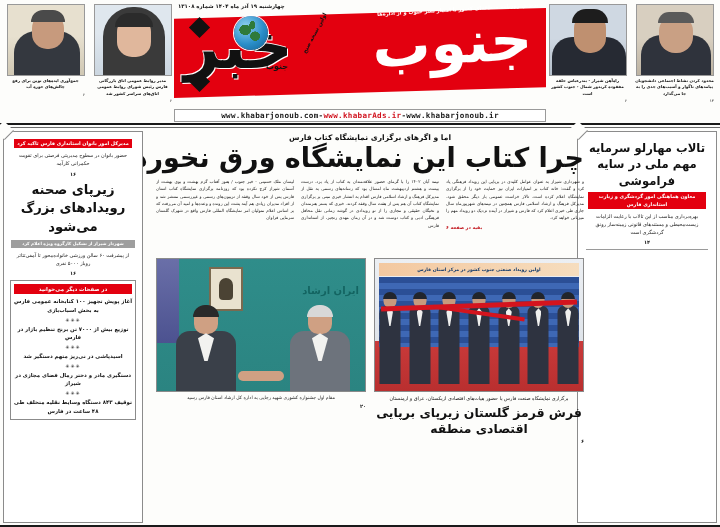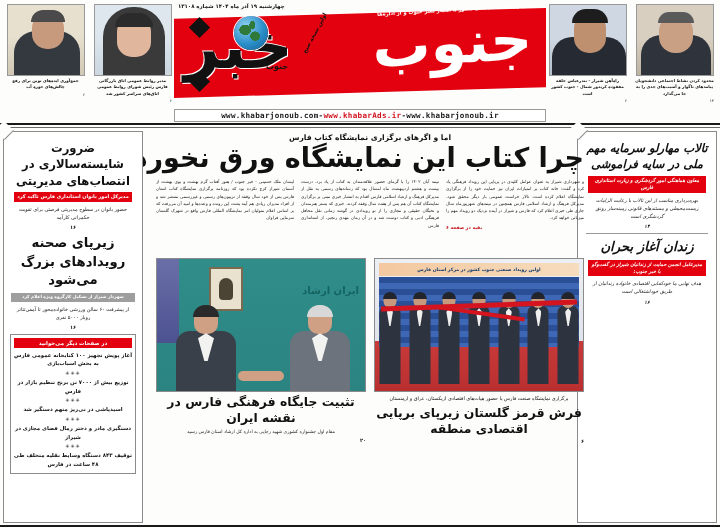--- a/index.html
+++ b/index.html
@@ -48,21 +48,21 @@
   .u-dark{color:#1a1a1a;}
 
   .rule-black{position:absolute;top:123px;left:0;width:720px;height:2px;background:#1a1a1a;}
   .rule-thin{position:absolute;top:127px;left:0;width:720px;height:1px;background:#6a6a6a;}
 
   
   .cols{position:absolute;top:131px;left:0;width:720px;height:396px;}
 
   .side{position:absolute;top:0;width:140px;height:392px;border:1px solid #8b8b8b;background:#fff;box-sizing:border-box;padding:5px 6px;}
   .side.left{left:3px;}
-  .side.right{right:3px;font-style:italic;}
+  .side.right{right:3px;}
   .side:before{content:"";position:absolute;top:-1px;left:-1px;width:13px;height:13px;background:#fdfdfb;border-right:1px solid #8b8b8b;transform:rotate(45deg) translate(-9px,-1px);}
 
   .s-head{font-size:11.6px;font-weight:bold;line-height:1.42;text-align:center;color:#111;margin:3px 0 3px;}
   .s-head.big{font-size:13.2px;}
   .s-redbar{background:#e3000f;color:#fff;font-size:4.9px;font-weight:bold;text-align:center;line-height:1.5;padding:1px 2px;margin:2px 4px;}
   .s-greybar{background:#9e9e9e;color:#fff;font-size:4.3px;font-weight:bold;text-align:center;line-height:1.5;padding:1px 2px;margin:2px 1px;}
   .s-deck{font-size:5px;line-height:1.62;text-align:center;color:#222;margin:3px 2px;}
   .s-pg{font-size:5px;text-align:center;color:#111;margin:2px 0 4px;font-weight:bold;}
   .s-divider{height:1px;background:#9a9a9a;margin:4px 2px;}
   .s-box{border:1px solid #8b8b8b;margin:4px 0 0;padding:3px 3px 4px;}
@@ -198,26 +198,20 @@
   <div class="cols">
 
     <div class="side right">
       <div>
         <div class="s-head">تالاب مهارلو سرمایه مهم ملی در سایه فراموشی</div>
         <div class="s-redbar">معاون هماهنگی امور گردشگری و زیارت استانداری فارس</div>
         <div class="s-deck">بهره‌برداری مناسب از این تالاب با رعایت الزامات زیست‌محیطی و مستندهای قانونی زمینه‌ساز رونق گردشگری است</div>
         <div class="s-pg">۱۴</div>
       </div>
       <div class="s-divider"></div>
-      <div>
-        <div class="s-head big">زندان آغاز بحران</div>
-        <div class="s-redbar">مدیرعامل انجمن حمایت از زندانیان شیراز در گفت‌وگو با خبر جنوب:</div>
-        <div class="s-deck">هدف نهایی ما خودکفایی اقتصادی خانواده زندانیان از طریق خوداشتغالی است</div>
-        <div class="s-pg">۱۶</div>
-      </div>
     </div>
 
     <div class="center">
       <div class="kicker">اما و اگرهای برگزاری نمایشگاه کتاب فارس</div>
       <div class="mainhead">چرا کتاب این نمایشگاه ورق نخورد؟</div>
 
       <div class="body3">
         <div class="bcol">
           <span>و شهرداری شیراز به عنوان عوامل کلیدی در برپایی این رویداد فرهنگی یاد کرد و گفت: خانه کتاب بر امتیازات ایران نیز حمایت خود را از برگزاری نمایشگاه اعلام کرده است. تالار خراست عمومی بار دیگر محقق شود. مدیرکل فرهنگ و ارشاد اسلامی فارس همچنین در نیمه‌های شهریورماه سال جاری طی خبری اعلام کرد که فارس و شیراز در آینده نزدیک دو رویداد مهم را میزبانی خواهد کرد.</span>
           <span class="cont">بقیه در صفحه ۶</span>
@@ -300,31 +294,29 @@
                 <div class="shirt"></div>
             </div>
             <div class="ph-man grey" style="right:10px;">
               <div class="suit"></div>
                 <div class="head"></div>
                 <div class="hair"></div>
                 <div class="shirt"></div>
             </div>
             <div class="ph-arm"></div>
           </div>
-          <div class="pcap-h">تثبیت جایگاه فرهنگی فارس در نقشه ایران</div>
           <div class="pcap-d">مقام اول جشنواره کشوری شهید رجایی به اداره کل ارشاد استان فارس رسید</div>
           <div class="pcap-pg">۲۰</div>
         </div>
 
       </div>
     </div>
 
     <div class="side left">
       <div>
-        <div class="s-head">ضرورت شایسته‌سالاری در انتصاب‌های مدیریتی</div>
         <div class="s-redbar">مدیرکل امور بانوان استانداری فارس تاکید کرد</div>
         <div class="s-deck">حضور بانوان در سطوح مدیریتی فرصتی برای تقویت حکمرانی کارآمد</div>
         <div class="s-pg">۱۶</div>
       </div>
       <div>
         <div class="s-head big">زیرپای صحنه رویدادهای بزرگ می‌شود</div>
         <div class="s-greybar">شهردار شیراز از تشکیل کارگروه ویژه اعلام کرد</div>
         <div class="s-deck">از پیشرفت ۶۰ سالن ورزشی خانواده‌محور تا آمفی‌تئاتر روباز ۵۰۰۰ نفری</div>
         <div class="s-pg">۱۶</div>
       </div>

